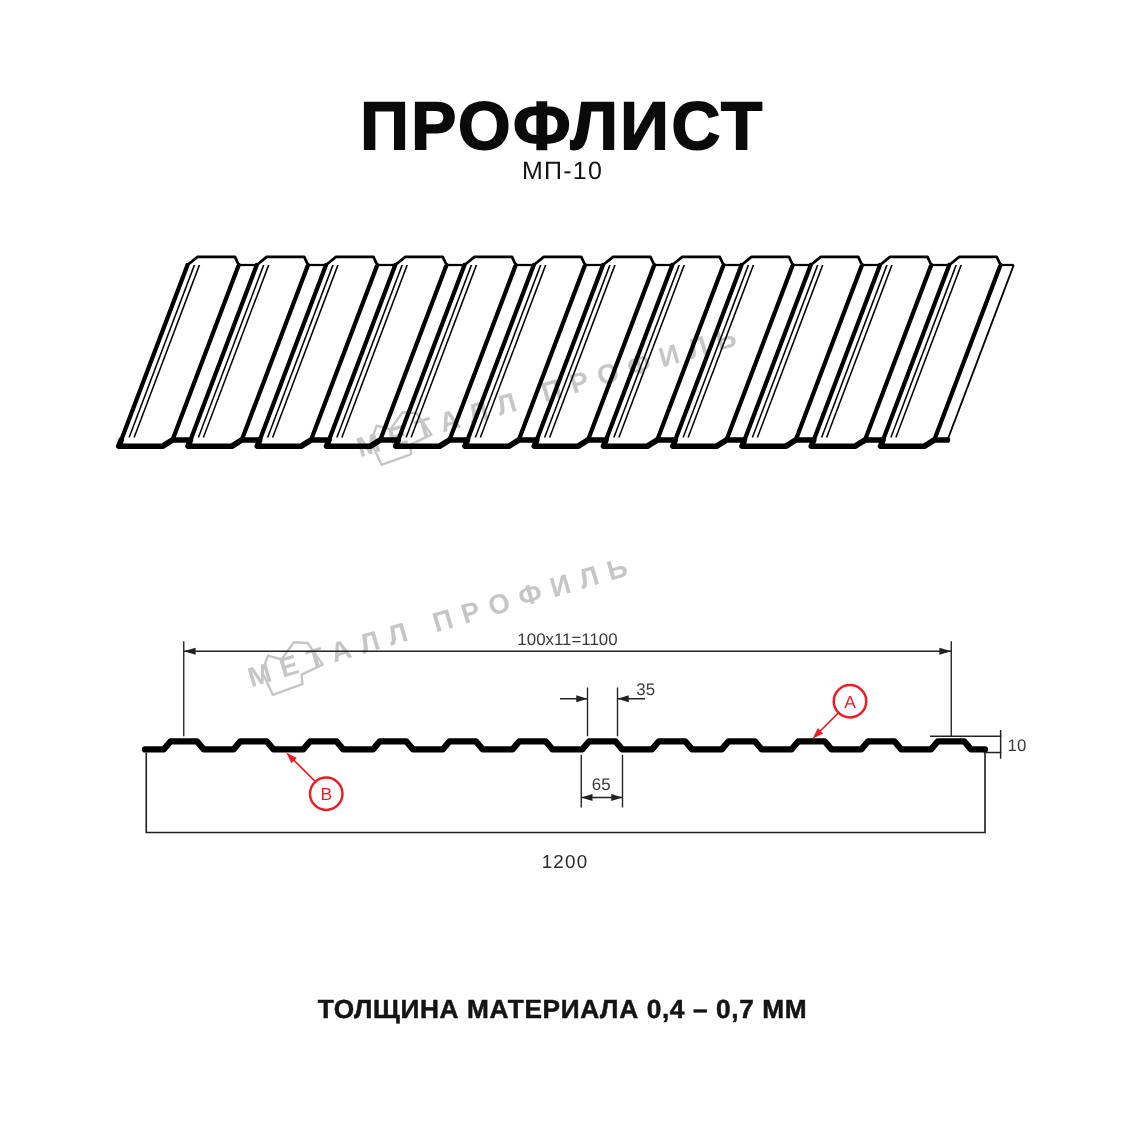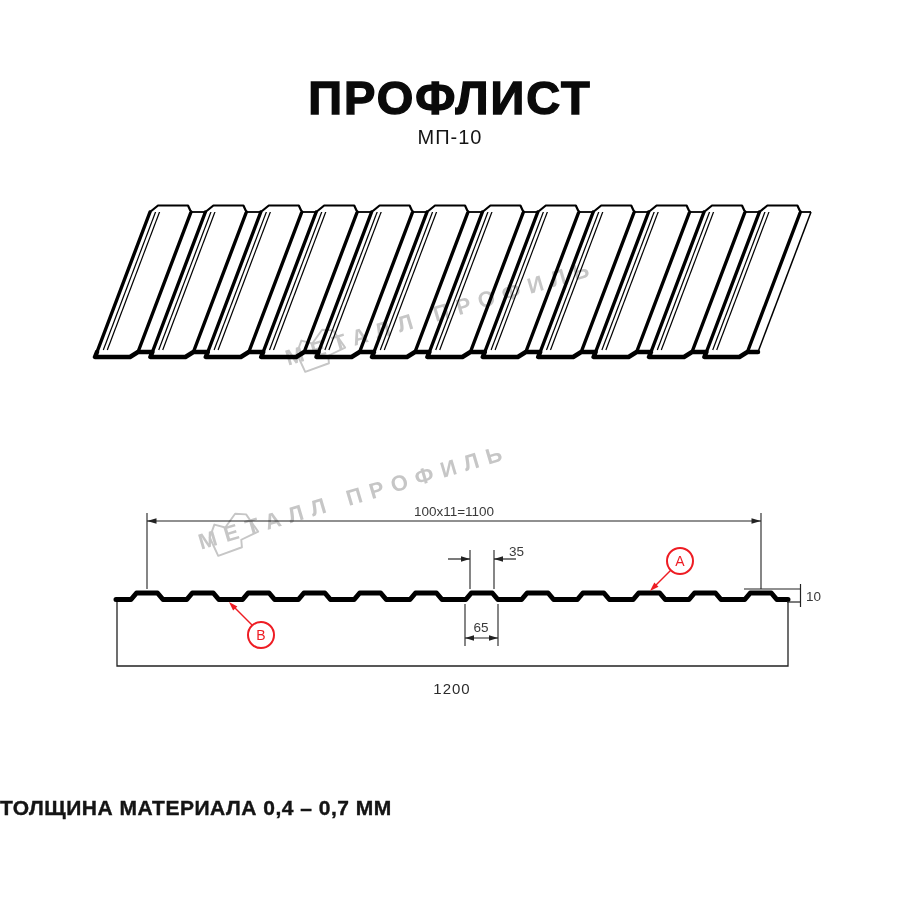--- a/index.html
+++ b/index.html
@@ -1,23 +1,23 @@
 <!DOCTYPE html>
 <html><head>
 <meta charset="utf-8">
 <style>
   html,body{margin:0;padding:0;background:#fff;}
   #page{position:relative;width:900px;height:900px;background:#fff;overflow:hidden;
         font-family:"Liberation Sans",sans-serif;}
   .title{position:absolute;left:0;top:74px;width:900px;text-align:center;
-         font-size:47px;font-weight:700;color:#0a0a0a;letter-spacing:2px;line-height:1;
+         font-size:54px;font-weight:700;color:#0a0a0a;letter-spacing:2px;line-height:1;
          -webkit-text-stroke:1.4px #0a0a0a;}
   .subtitle{position:absolute;left:0;top:127px;width:900px;text-align:center;
             font-size:20px;font-weight:500;color:#141414;letter-spacing:1px;line-height:1;}
-  .footer{position:absolute;left:0;top:797px;width:900px;text-align:left;
+  .footer{position:absolute;left:0;top:797px;width:900px;text-align:center;
           font-size:21px;font-weight:700;color:#141414;letter-spacing:0.5px;line-height:1;
           -webkit-text-stroke:0.4px #141414;}
   svg{position:absolute;overflow:visible;}
   #svg3d{left:85px;top:195px;z-index:1;}
   #svgsec{left:80px;top:480px;z-index:1;}
   .watermark{position:absolute;display:flex;align-items:center;gap:10px;
              transform:rotate(-16.5deg);transform-origin:left center;
              mix-blend-mode:multiply;z-index:5;pointer-events:none;}
   .wm-text{font-size:22px;font-weight:700;letter-spacing:8px;color:#c6c6c6;white-space:nowrap;line-height:1;}
   #wm1{left:286px;top:348px;}

